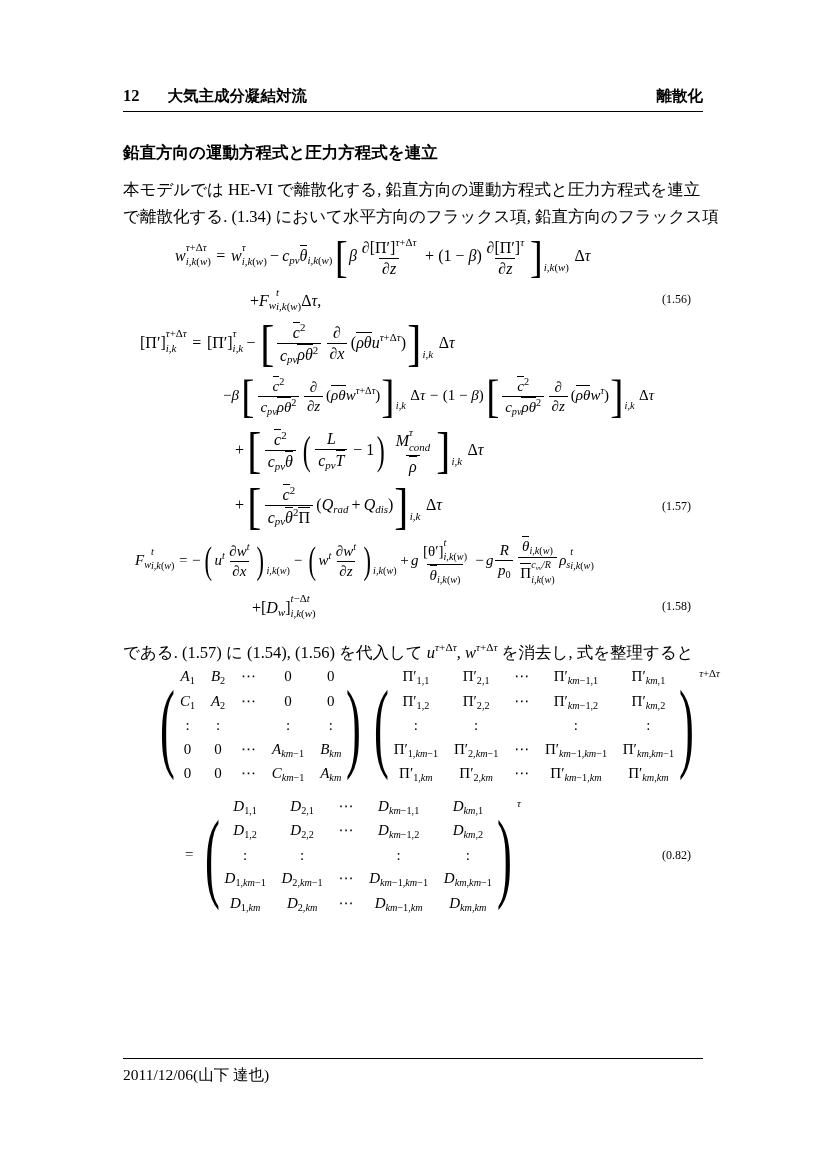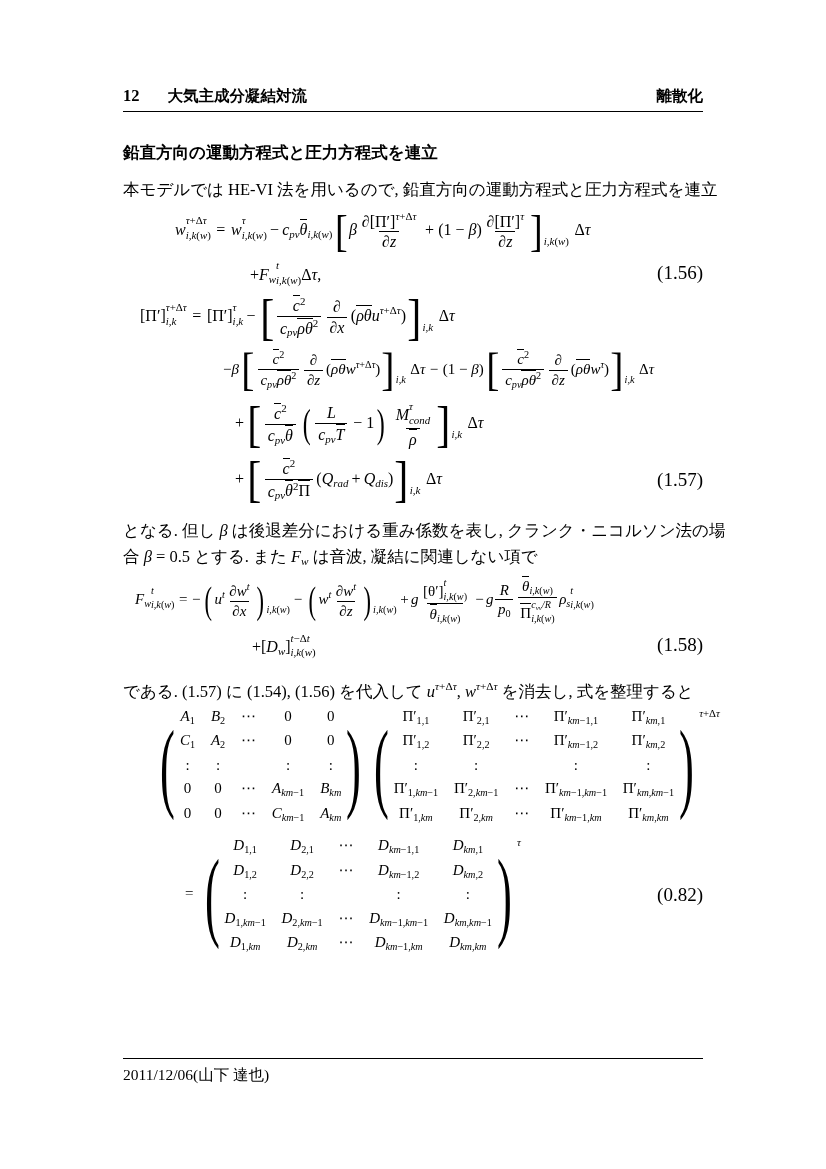--- a/index.html
+++ b/index.html
@@ -16,21 +16,21 @@
 
   .section-heading{margin-top:30px;font-family:"Liberation Sans",sans-serif;
                    font-weight:600;font-size:16.5px;}
 
   .para{margin-top:13px;}
   .para-line{height:26.5px;line-height:26.5px;font-size:16.5px;white-space:nowrap;}
 
   
   .eq{margin:5px 0;}
   .eq-line{position:relative;margin:5px 0;white-space:nowrap;font-size:16px;line-height:1.25;}
-  .eq-tag{position:absolute;right:0;top:50%;transform:translateY(-50%);font-size:19px;}
+  .eq-tag{position:absolute;right:12px;top:50%;transform:translateY(-50%);font-size:12px;}
 
   
   .mi{font-style:italic;}
   .mu{font-size:.68em;vertical-align:.6em;}
   .md{font-size:.68em;vertical-align:-.25em;}
   .mdd{font-size:.68em;vertical-align:-.9em;}
   .mss{display:inline-block;vertical-align:-.4em;font-size:.68em;line-height:1.35;text-align:left;}
   .mss>span{display:block;}
   .mo{display:inline-block;border-top:1px solid #000;padding-top:1px;line-height:1.1;}
   .mf{display:inline-flex;flex-direction:column;align-items:center;vertical-align:middle;
@@ -63,21 +63,22 @@
         <span class="pg-num">12</span>
         <span class="ht">大気主成分凝結対流</span>
       </span>
       <span class="ht">離散化</span>
     </div>
     <div class="pg-rule"></div>
 
     <div class="section-heading">鉛直方向の運動方程式と圧力方程式を連立</div>
 
     <div class="para">
-        <div class="para-line"><span class="mr">本モデルでは HE-VI 法を用いるので, 鉛直方向の運動方程式と圧力方程式を連立</span></div>
+        <div class="para-line"><span class="mr">本モデルでは HE-VI で離散化する, 鉛直方向の運動方程式と圧力方程式を連立</span></div>
+        <div class="para-line"><span class="mr">で離散化する. (1.34) において水平方向のフラックス項, 鉛直方向のフラックス項</span></div>
       </div>
 
     <div class="eq" id="eq156">
         <div class="eq-line"><span class="eq-content" style="margin-left: 52px;"><span class="mi">w</span><span class="mss"><span class="mss-u"><span class="mi">τ</span><span class="mr">+Δ</span><span class="mi">τ</span></span><span class="mss-d"><span class="mi">i,k</span><span class="mr">(</span><span class="mi">w</span><span class="mr">)</span></span></span><span class="msp" style="width: 0.35em;"></span><span class="mr">=</span><span class="msp" style="width: 0.35em;"></span><span class="mi">w</span><span class="mss"><span class="mss-u"><span class="mi">τ</span></span><span class="mss-d"><span class="mi">i,k</span><span class="mr">(</span><span class="mi">w</span><span class="mr">)</span></span></span><span class="msp" style="width: 0.2em;"></span><span class="mr">−</span><span class="msp" style="width: 0.2em;"></span><span class="mi">c</span><span class="md"><span class="mi">pv</span></span><span class="mo"><span class="mi">θ</span></span><span class="md"><span class="mi">i,k</span><span class="mr">(</span><span class="mi">w</span><span class="mr">)</span></span><span class="msp" style="width: 0.1em;"></span><span class="mdl mdl-sq" style="font-size: 2.8em;">[</span><span class="mi">β</span><span class="mf">
               <span class="mf-n"><span class="mi">∂</span><span class="mr">[Π′]</span><span class="mu"><span class="mi">τ</span><span class="mr">+Δ</span><span class="mi">τ</span></span></span>
               <span class="mf-d"><span class="mi">∂z</span></span>
             </span><span class="msp" style="width: 0.25em;"></span><span class="mr">+</span><span class="msp" style="width: 0.25em;"></span><span class="mr">(1 − </span><span class="mi">β</span><span class="mr">)</span><span class="mf">
               <span class="mf-n"><span class="mi">∂</span><span class="mr">[Π′]</span><span class="mu"><span class="mi">τ</span></span></span>
               <span class="mf-d"><span class="mi">∂z</span></span>
             </span><span class="mdl mdl-sq" style="font-size: 2.8em;">]</span><span class="mdd"><span class="mi">i,k</span><span class="mr">(</span><span class="mi">w</span><span class="mr">)</span></span><span class="msp" style="width: 0.35em;"></span><span class="mr">Δ</span><span class="mi">τ</span></span></div>
@@ -114,24 +115,20 @@
             </span><span class="msp" style="width: 0.25em;"></span><span class="mr">−</span><span class="msp" style="width: 0.25em;"></span><span class="mr">1</span><span class="mdl mdl-rd" style="font-size: 2.5em;">)</span><span class="msp" style="width: 0.2em;"></span><span class="mf">
               <span class="mf-n"><span class="mi">M</span><span class="mss"><span class="mss-u"><span class="mi">τ</span></span><span class="mss-d"><span class="mi">cond</span></span></span></span>
               <span class="mf-d"><span class="mo"><span class="mi">ρ</span></span></span>
             </span><span class="mdl mdl-sq" style="font-size: 3.1em;">]</span><span class="mdd"><span class="mi">i,k</span></span><span class="msp" style="width: 0.35em;"></span><span class="mr">Δ</span><span class="mi">τ</span></span></div>
         <div class="eq-line"><span class="eq-content" style="margin-left: 112px;"><span class="mr">+</span><span class="msp" style="width: 0.15em;"></span><span class="mdl mdl-sq" style="font-size: 3.1em;">[</span><span class="mf">
               <span class="mf-n"><span class="mo"><span class="mi">c</span></span><span class="mu"><span class="mr">2</span></span></span>
               <span class="mf-d"><span class="mi">c</span><span class="md"><span class="mi">pv</span></span><span class="mo"><span class="mi">θ</span></span><span class="mu"><span class="mr">2</span></span><span class="mo"><span class="mr">Π</span></span></span>
             </span><span class="msp" style="width: 0.1em;"></span><span class="mr">(</span><span class="mi">Q</span><span class="md"><span class="mi">rad</span></span><span class="msp" style="width: 0.2em;"></span><span class="mr">+</span><span class="msp" style="width: 0.2em;"></span><span class="mi">Q</span><span class="md"><span class="mi">dis</span></span><span class="mr">)</span><span class="mdl mdl-sq" style="font-size: 3.1em;">]</span><span class="mdd"><span class="mi">i,k</span></span><span class="msp" style="width: 0.35em;"></span><span class="mr">Δ</span><span class="mi">τ</span></span><span class="eq-tag">(1.57)</span></div>
       </div>
 
-    <div class="para">
-        <div class="para-line"><span class="mr">となる. 但し </span><span class="mi">β</span><span class="mr"> は後退差分における重み係数を表し, クランク・ニコルソン法の場</span></div>
-        <div class="para-line"><span class="mr">合 </span><span class="mi">β</span><span class="mr"> = 0.5 とする. また </span><span class="mi">F</span><span class="md"><span class="mi">w</span></span><span class="mr"> は音波, 凝結に関連しない項で</span></div>
-      </div>
 
     <div class="eq" id="eq158">
         <div class="eq-line" style="font-size: 15px;"><span class="eq-content" style="margin-left: 12px;"><span class="mi">F</span><span class="md"><span class="mi">w</span></span><span class="mss"><span class="mss-u"><span class="mi">t</span></span><span class="mss-d"><span class="mi">i,k</span><span class="mr">(</span><span class="mi">w</span><span class="mr">)</span></span></span><span class="msp" style="width: 0.3em;"></span><span class="mr">=</span><span class="msp" style="width: 0.3em;"></span><span class="mr">−</span><span class="msp" style="width: 0.1em;"></span><span class="mdl mdl-rd" style="font-size: 2.5em;">(</span><span class="mi">u</span><span class="mu"><span class="mi">t</span></span><span class="mf">
               <span class="mf-n"><span class="mi">∂w</span><span class="mu"><span class="mi">t</span></span></span>
               <span class="mf-d"><span class="mi">∂x</span></span>
             </span><span class="mdl mdl-rd" style="font-size: 2.5em;">)</span><span class="mdd"><span class="mi">i,k</span><span class="mr">(</span><span class="mi">w</span><span class="mr">)</span></span><span class="msp" style="width: 0.25em;"></span><span class="mr">−</span><span class="msp" style="width: 0.25em;"></span><span class="mdl mdl-rd" style="font-size: 2.5em;">(</span><span class="mi">w</span><span class="mu"><span class="mi">t</span></span><span class="mf">
               <span class="mf-n"><span class="mi">∂w</span><span class="mu"><span class="mi">t</span></span></span>
               <span class="mf-d"><span class="mi">∂z</span></span>
             </span><span class="mdl mdl-rd" style="font-size: 2.5em;">)</span><span class="mdd"><span class="mi">i,k</span><span class="mr">(</span><span class="mi">w</span><span class="mr">)</span></span><span class="msp" style="width: 0.25em;"></span><span class="mr">+</span><span class="msp" style="width: 0.15em;"></span><span class="mi">g</span><span class="mf">
               <span class="mf-n"><span class="mr">[θ′]</span><span class="mss"><span class="mss-u"><span class="mi">t</span></span><span class="mss-d"><span class="mi">i,k</span><span class="mr">(</span><span class="mi">w</span><span class="mr">)</span></span></span></span>

